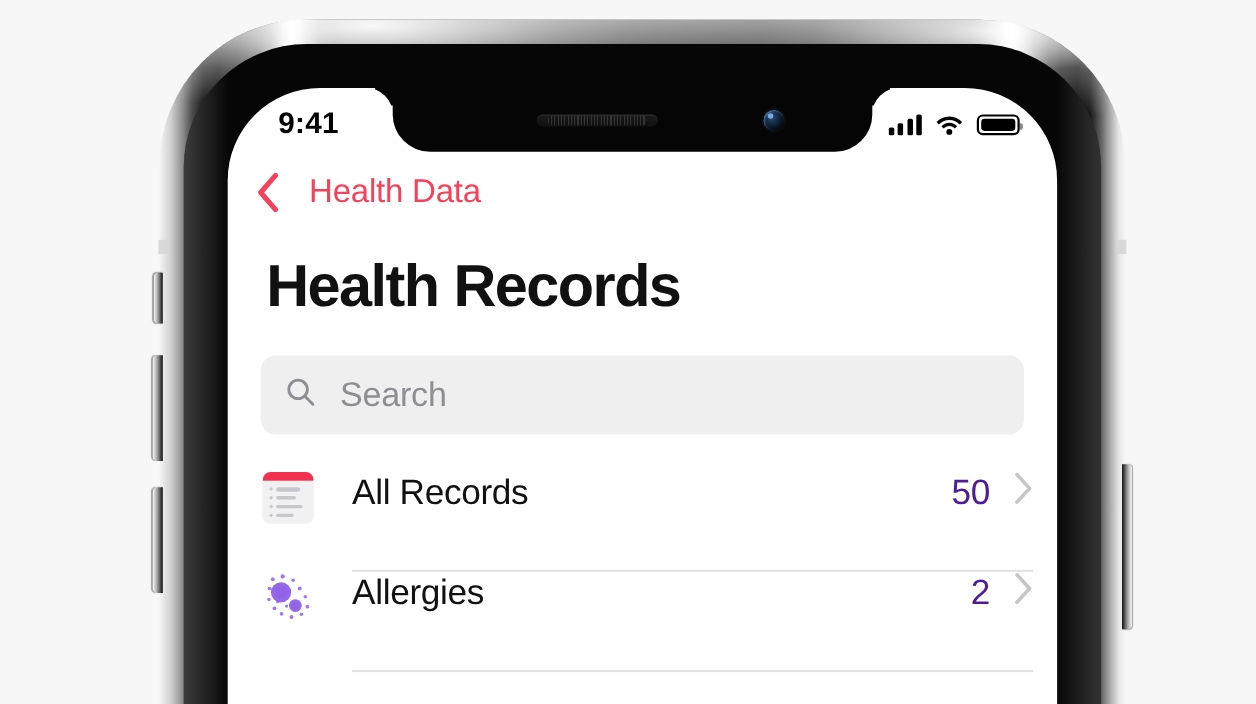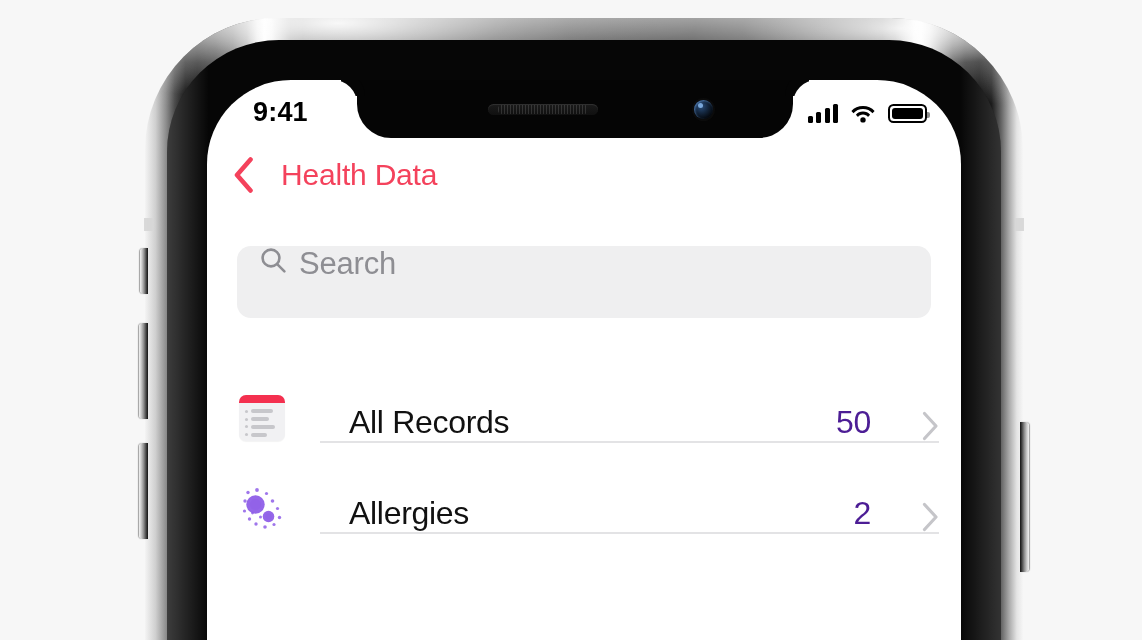--- a/index.html
+++ b/index.html
@@ -212,30 +212,29 @@
   }
 
   .bigtitle {
     font-size:54px; font-weight:bold; color:#111;
     letter-spacing:-1.4px; padding:20px 0 0 13px; line-height:1.05;
   }
 
   .searchwrap { padding:34px 8px 0 8px; }
   .searchbox {
     height:72px; border-radius:14px; background:#efeff0;
-    display:flex; align-items:flex-start; gap:12px; padding:0 22px;
+    display:flex; align-items:center; gap:22px; padding:0 22px;
     cursor:text;
   }
   .search-ph { font-size:31px; color:#8e8e93; letter-spacing:-.2px; }
 
   .list { padding:34px 0 0 0; }
   .row {
-    display:flex; align-items:flex-end; height:89px; cursor:pointer;
+    display:flex; align-items:flex-start; height:89px; cursor:pointer;
     padding-left:10px;
-    gap:29px;
   }
   .row-ico { width:46px; height:46px; flex:none; margin-right:35px; }
   .row-title { font-size:32px; color:#111; letter-spacing:-.3px; }
   .row-count { margin-left:auto; font-size:32px; color:#4c1d95; letter-spacing:-.3px; }
   .row-chev { width:17px; height:30px; margin-left:22px; flex:none; }
   .divider { height:2px; background:#e3e3e5; margin-left:91px; }
 
   
   .ico-card {
     width:100%; height:100%;
@@ -305,20 +304,21 @@
 
         <div class="backrow">
           <span class="back-chev">
             <svg viewBox="0 0 21 36" width="21" height="36" aria-hidden="true">
               <path d="M17.5 2.5 L4 18 L17.5 33.5" fill="none" stroke="#f4425c" stroke-width="4.6" stroke-linecap="round" stroke-linejoin="round"></path>
             </svg>
           </span>
           <span class="back-label">Health Data</span>
         </div>
 
+        <div class="bigtitle">Health Records</div>
 
         <div class="searchwrap">
           <div class="searchbox">
             <span>
               <svg viewBox="0 0 28 28" width="28" height="28" aria-hidden="true">
                 <circle cx="12" cy="12" r="8.4" fill="none" stroke="#8e8e93" stroke-width="2.6"></circle>
                 <path d="M18.4 18.4 L25.4 25.4" stroke="#8e8e93" stroke-width="2.6" stroke-linecap="round"></path>
               </svg>
             </span>
             <span class="search-ph">Search</span>

